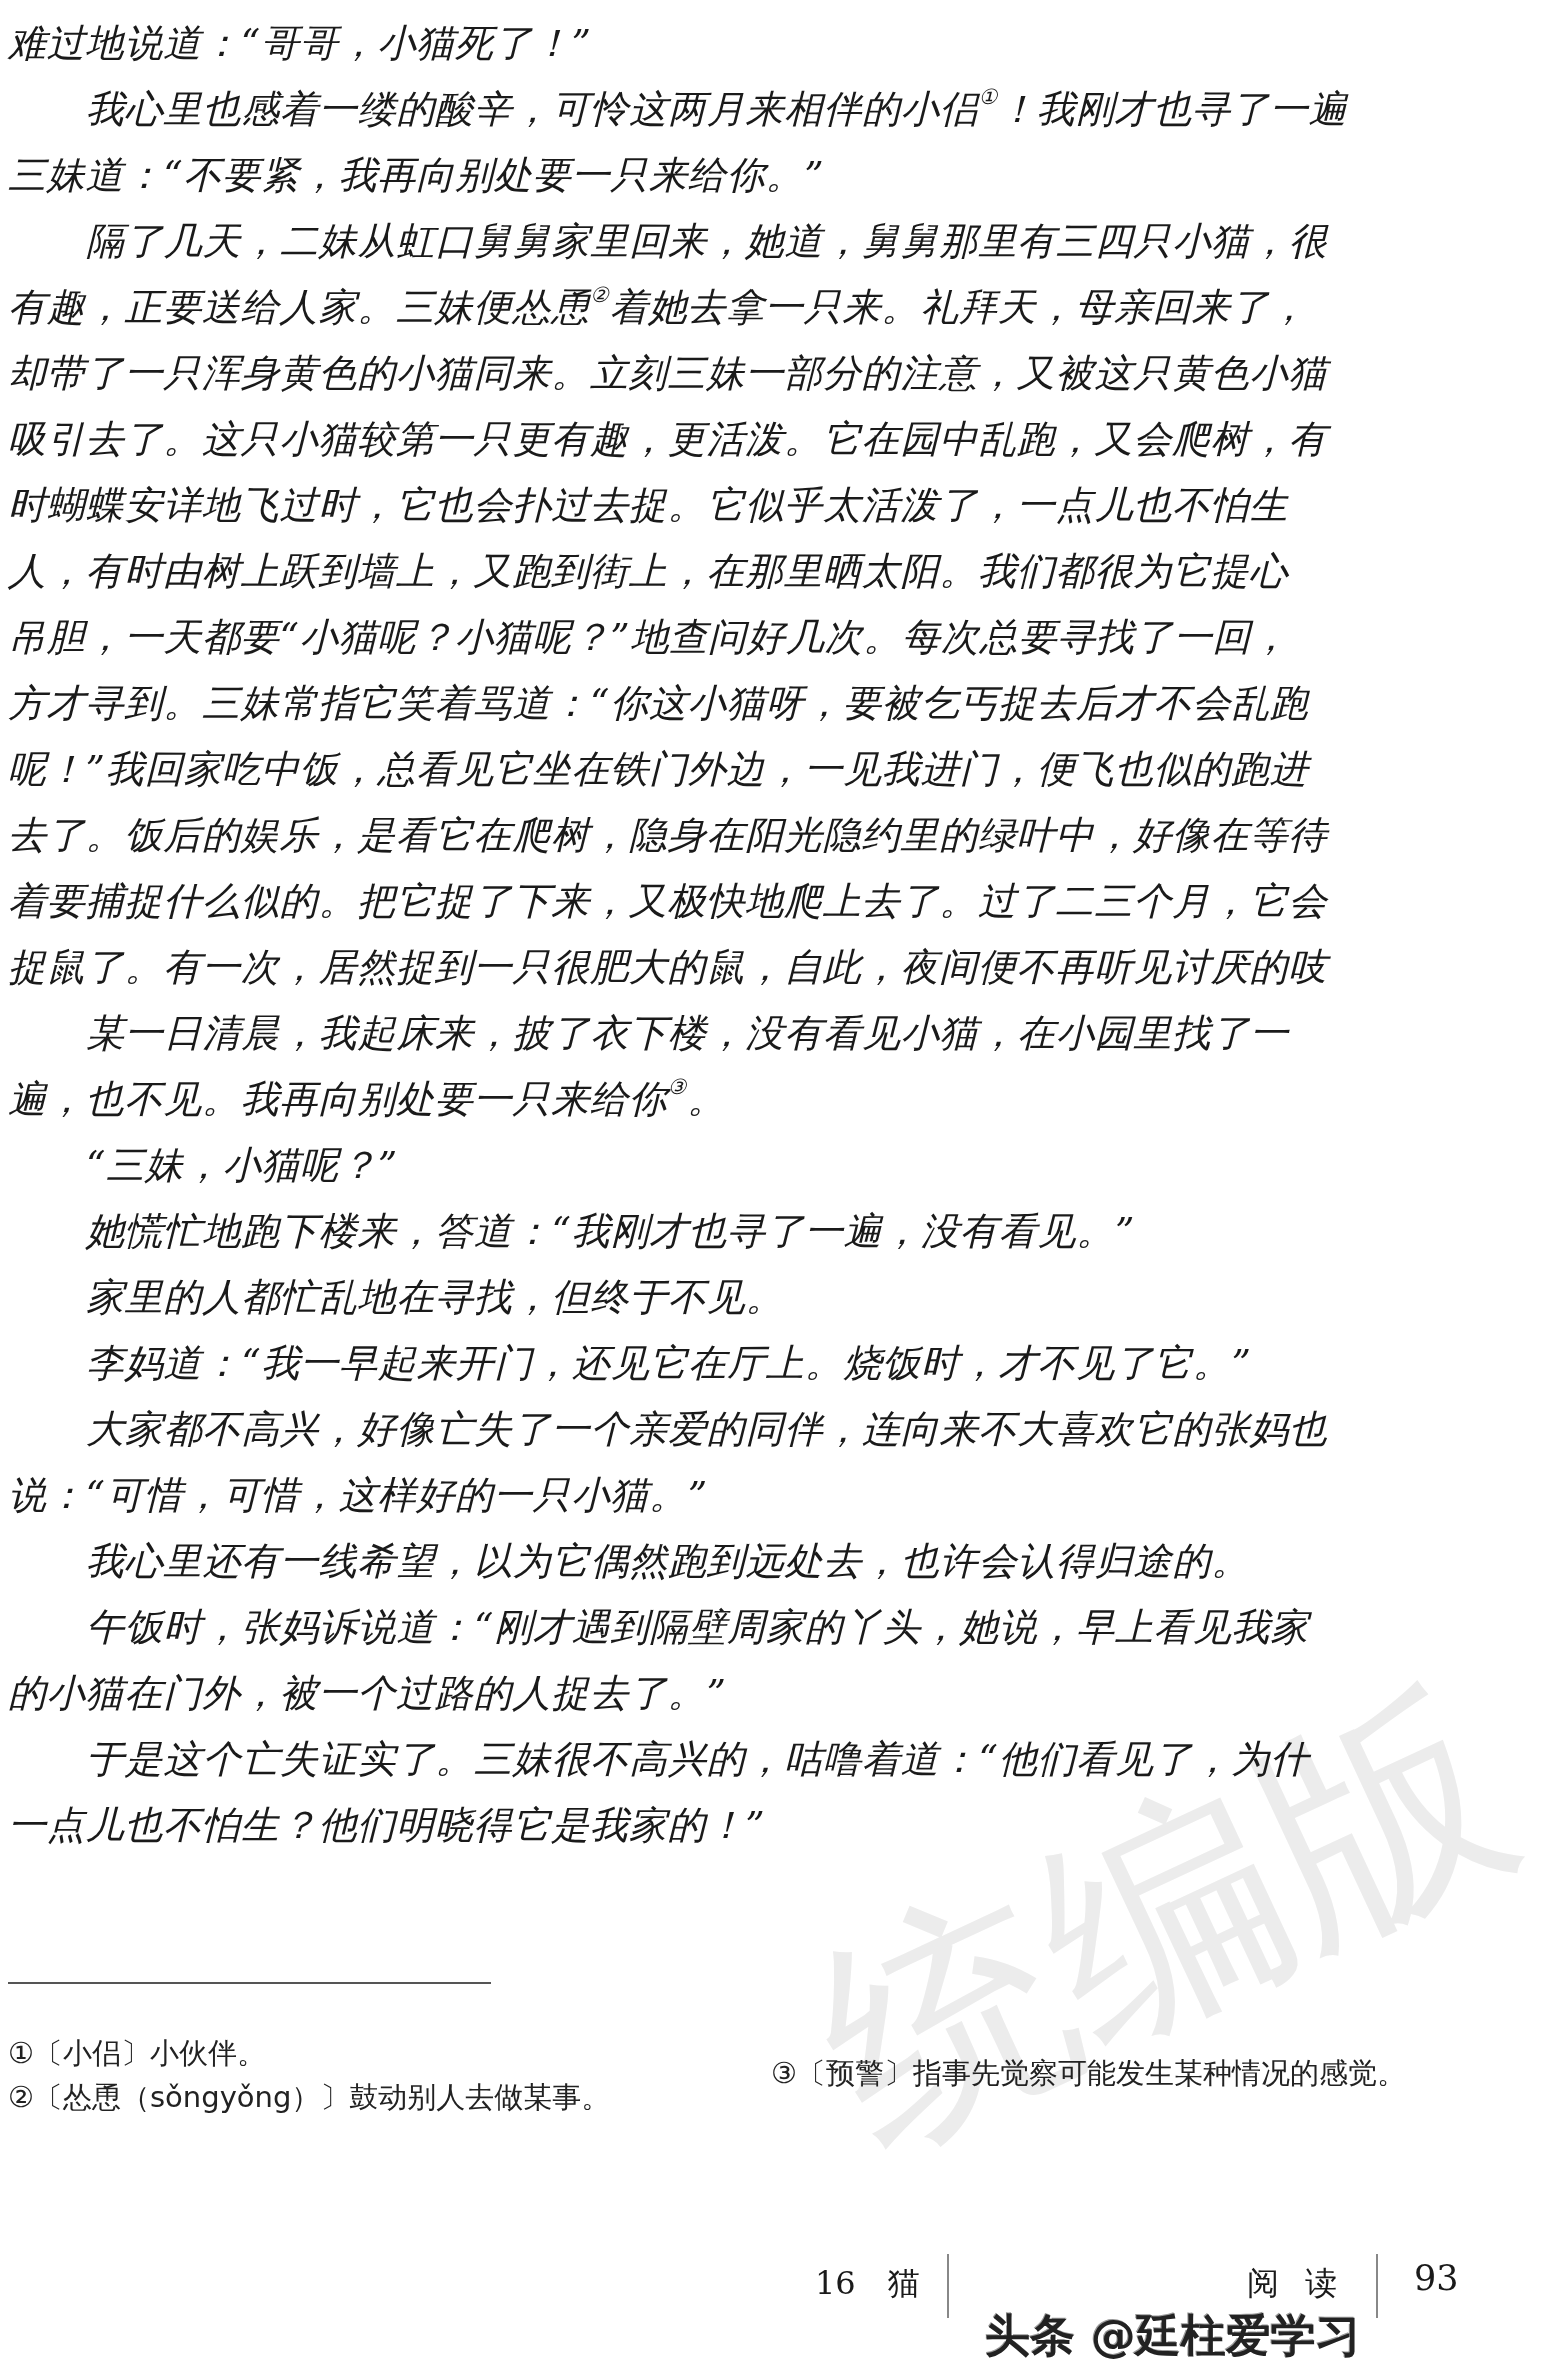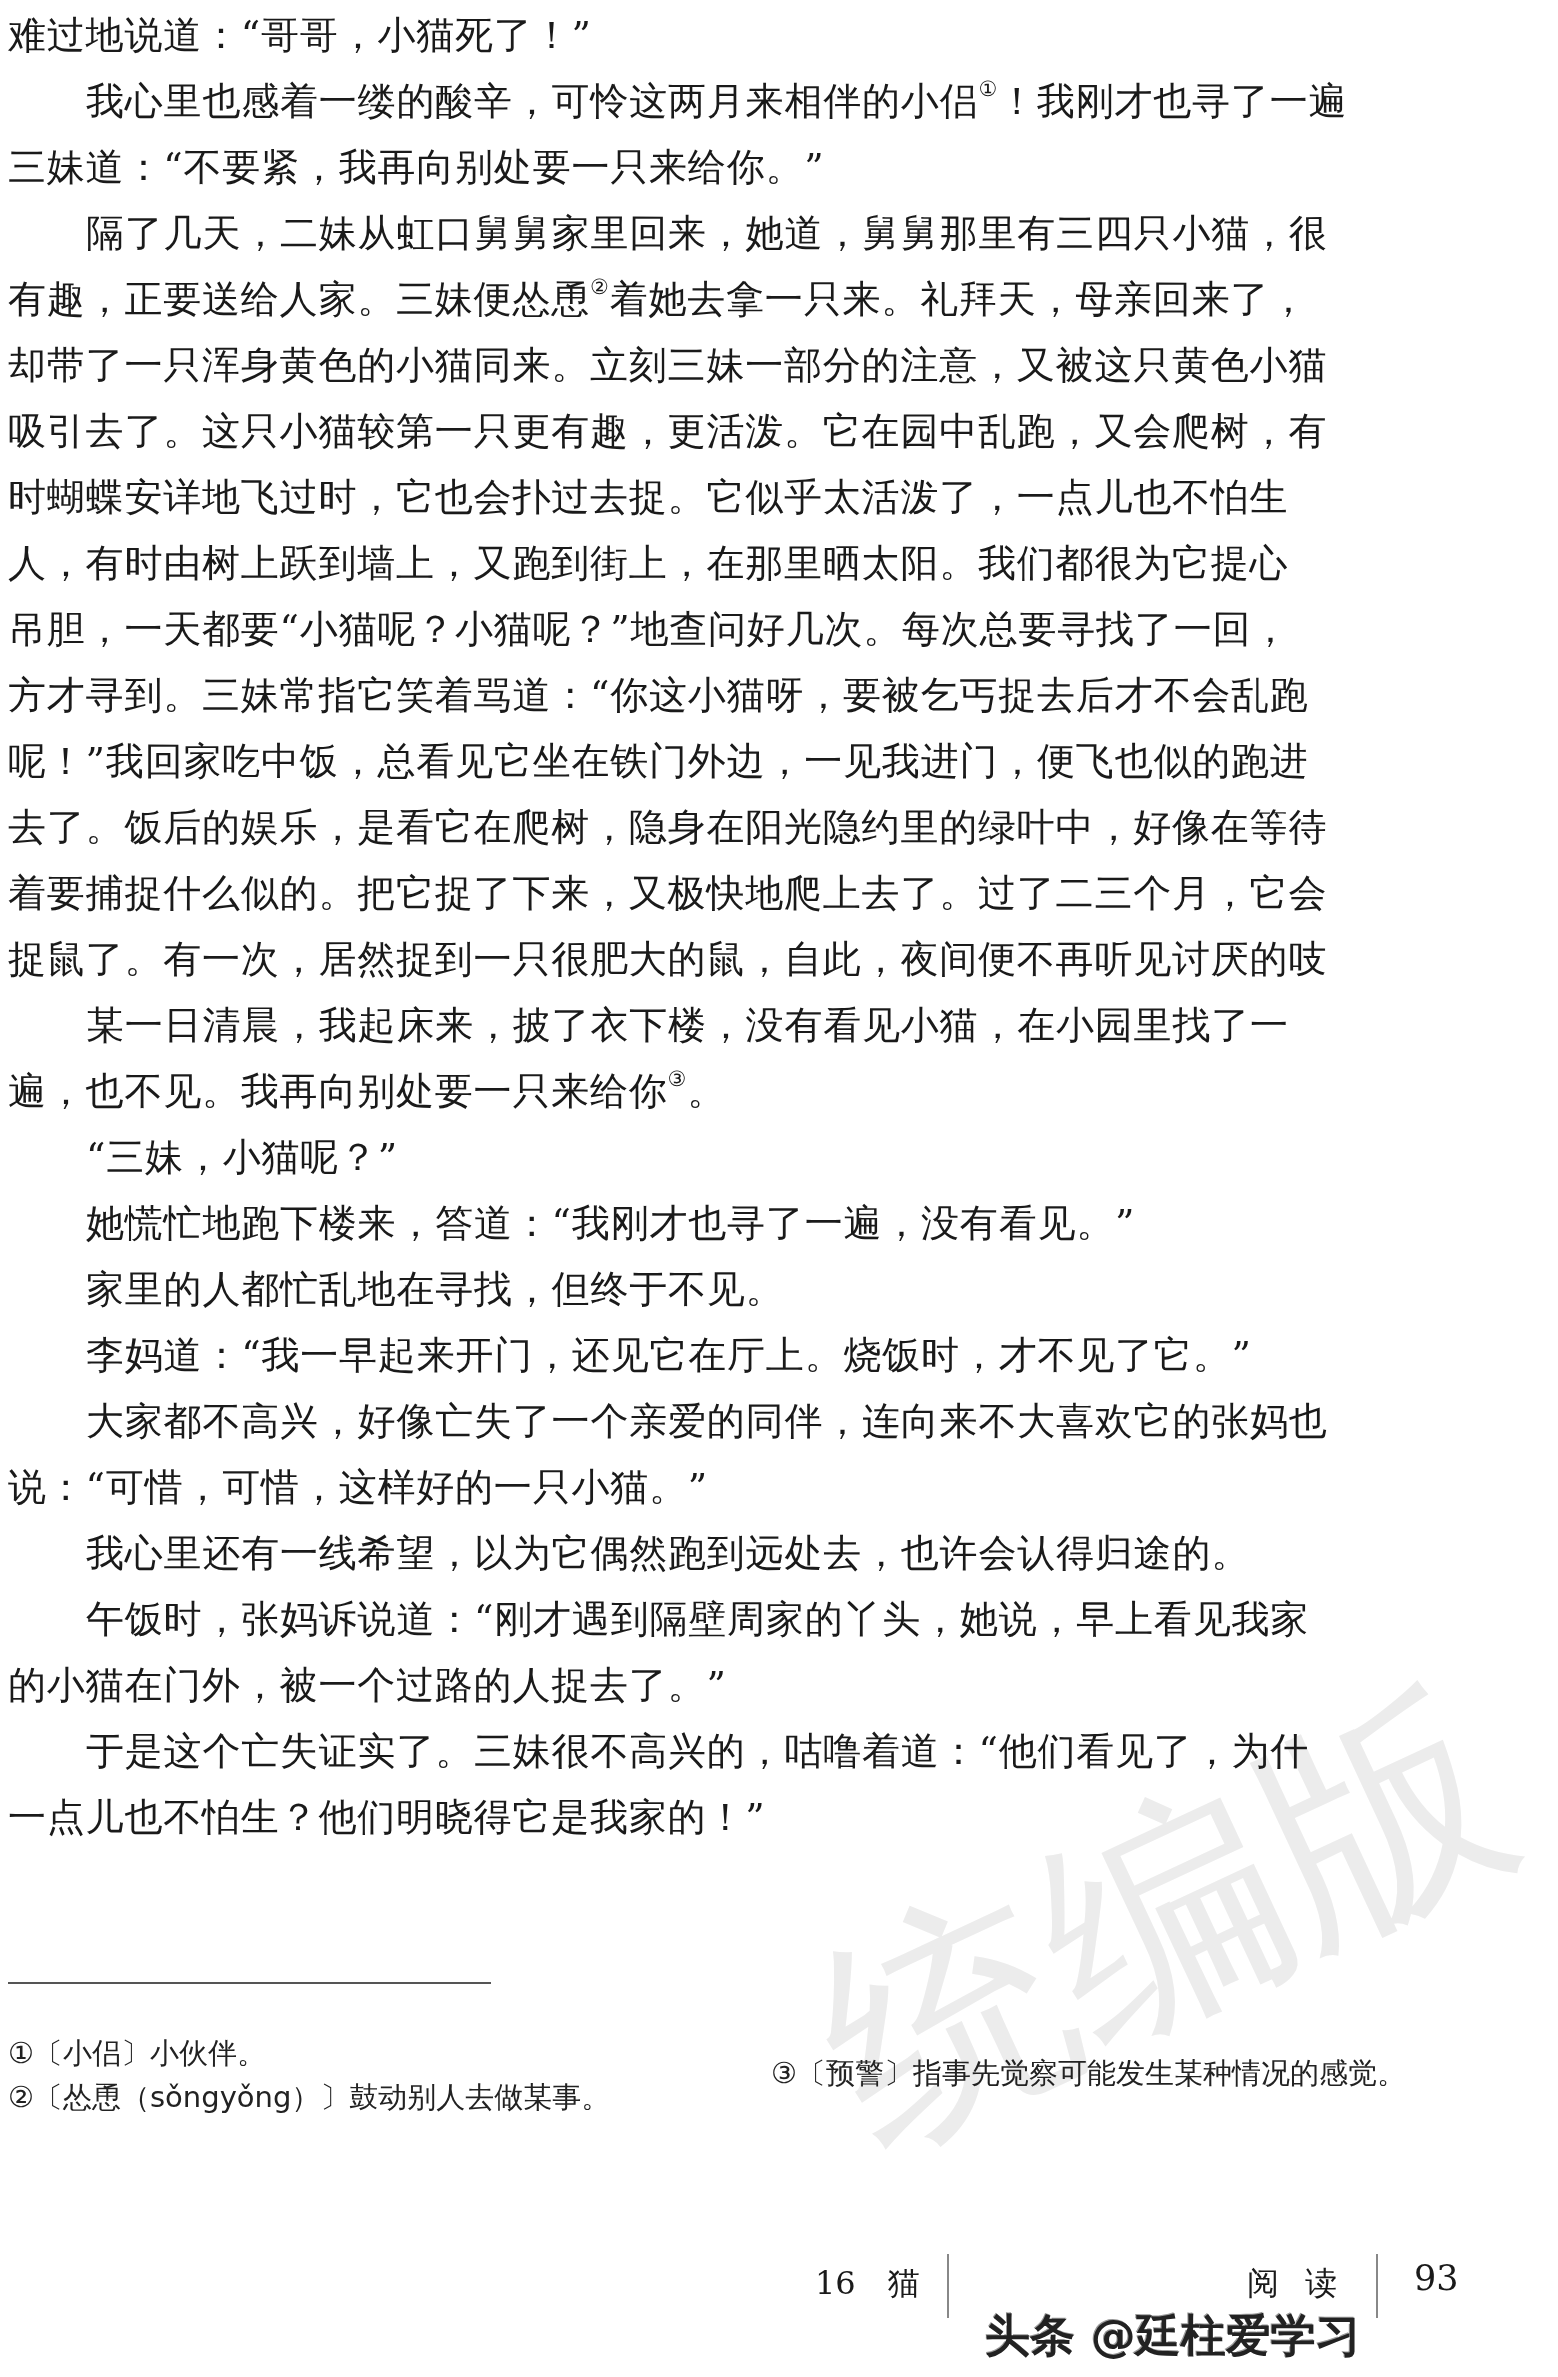--- a/index.html
+++ b/index.html
@@ -1,18 +1,18 @@
 <!DOCTYPE html>
 <html style="font-size:12.8px"><head>
 <meta charset="utf-8">
 <style>
   html,body{margin:0;padding:0;background:#fff;}
   body{width:1558px;height:2377px;position:relative;overflow:hidden;
        font-family:"DejaVu Serif","Liberation Serif",serif;color:#1a1a1a;}
-  .body-text{position:absolute;left:8px;top:2px;width:1446px;}
+  .body-text{position:absolute;left:8px;top:10px;width:1446px;font-style:italic;}
   .line{height:66px;line-height:66px;font-size:38px;white-space:nowrap;letter-spacing:0.8px;}
   .indent{padding-left:78px;}
   sup{font-size:21px;vertical-align:17.6px;line-height:0;}
   .rule{position:absolute;left:8px;top:1982px;width:483px;height:1.6px;background:#555;}
   .fn{position:absolute;font-family:"DejaVu Sans","Liberation Sans",sans-serif;font-size:29px;color:#222;white-space:nowrap;}
   .footer-left{position:absolute;left:815px;top:2262px;font-size:32px;}
   .footer-sep{position:absolute;width:1.6px;background:#888;}
   .footer-right{position:absolute;left:1247px;top:2262px;font-size:32px;letter-spacing:8px;}
   .page-num{position:absolute;left:1414px;top:2258px;font-size:35px;}
   .watermark{position:absolute;left:951px;top:2306px;font-family:"DejaVu Sans","Liberation Sans",sans-serif;

